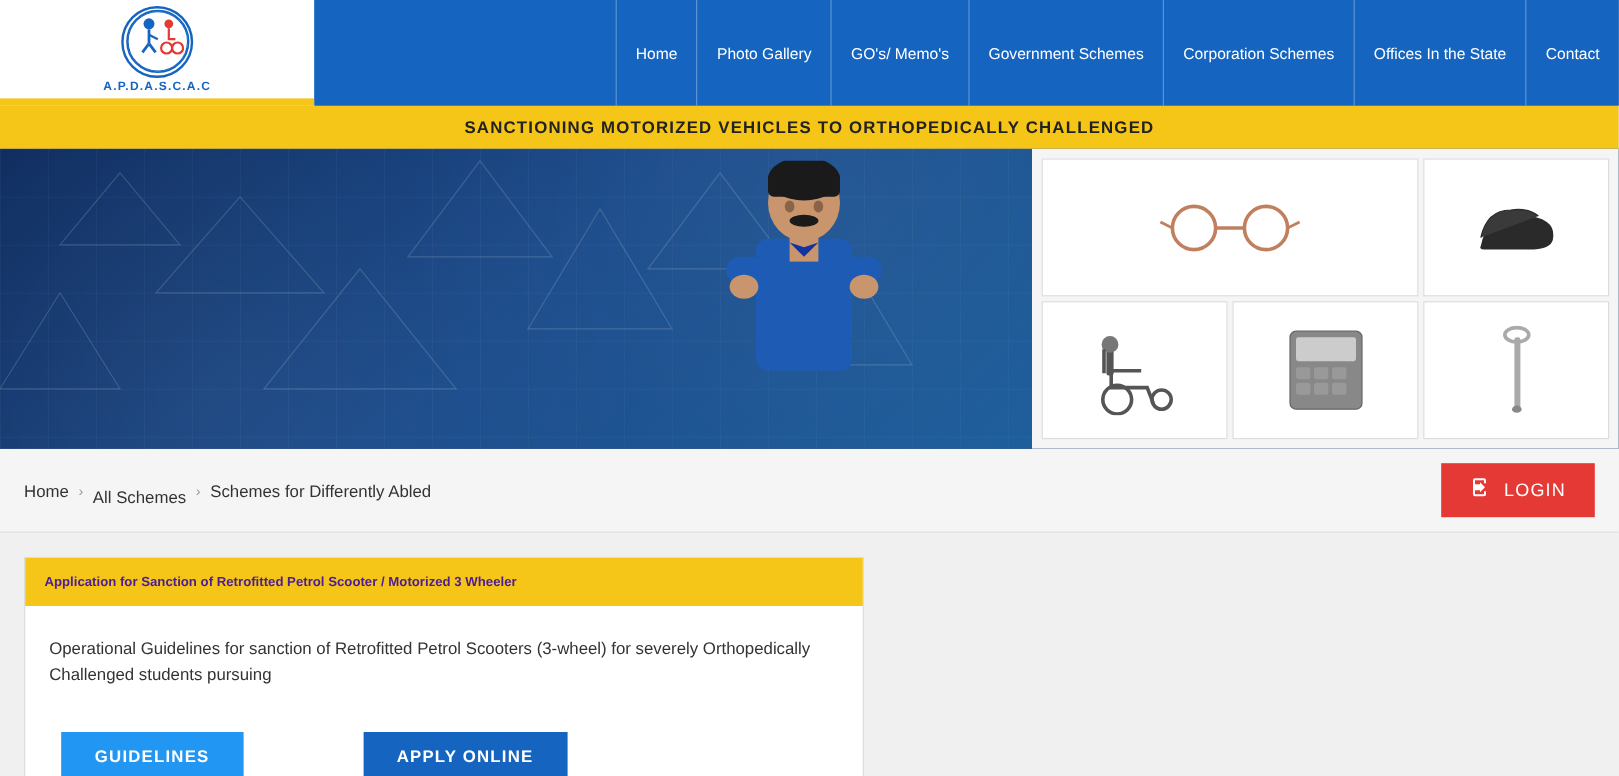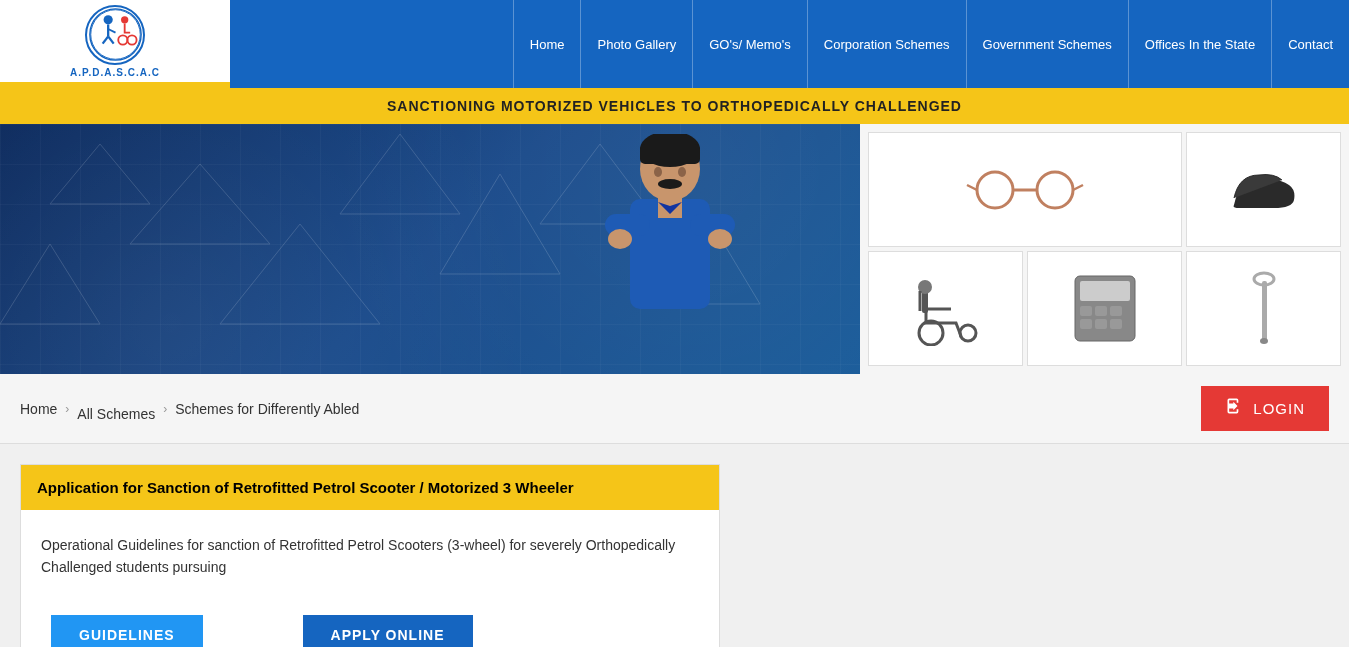--- a/index.html
+++ b/index.html
@@ -6,21 +6,21 @@
     body { font-family: Arial, sans-serif; background: #f0f0f0; width: 1349px; }
 
     
     .header {
       display: flex;
       align-items: stretch;
       background: #1565c0;
       height: 88px;
     }
     .logo-area {
-      width: 230px;
+      width: 262px;
       background: white;
       display: flex;
       align-items: center;
       justify-content: center;
       flex-shrink: 0;
       border-bottom: 6px solid #f5c518;
     }
     .logo-inner {
       display: flex;
       flex-direction: column;
@@ -201,23 +201,23 @@
       background: #f0f0f0;
     }
     .scheme-card {
       background: white;
       border: 1px solid #ddd;
       max-width: 700px;
     }
     .scheme-header {
       background: #f5c518;
       padding: 14px 16px;
-      font-size: 15px;
+      font-size: 11px;
       font-weight: bold;
-      color: #000000;
+      color: #4c1d95;
     }
     .scheme-body {
       padding: 24px 20px;
     }
     .scheme-description {
       font-size: 14px;
       color: #333;
       line-height: 1.6;
       font-weight: 400;
       margin-bottom: 36px;
@@ -288,24 +288,24 @@
       <li>
         <a href="#">Home</a>
       </li>
       <li>
         <a href="#">Photo Gallery</a>
       </li>
       <li>
         <a href="#">GO's/ Memo's</a>
       </li>
       <li>
+        <a href="#">Government Schemes</a>
+      </li>
+      <li>
         <a href="#">Corporation Schemes</a>
-      </li>
-      <li>
-        <a href="#">Government Schemes</a>
       </li>
       <li>
         <a href="#">Offices In the State</a>
       </li>
       <li>
         <a href="#">Contact</a>
       </li>
     </ul>
   </nav>
 </header>

